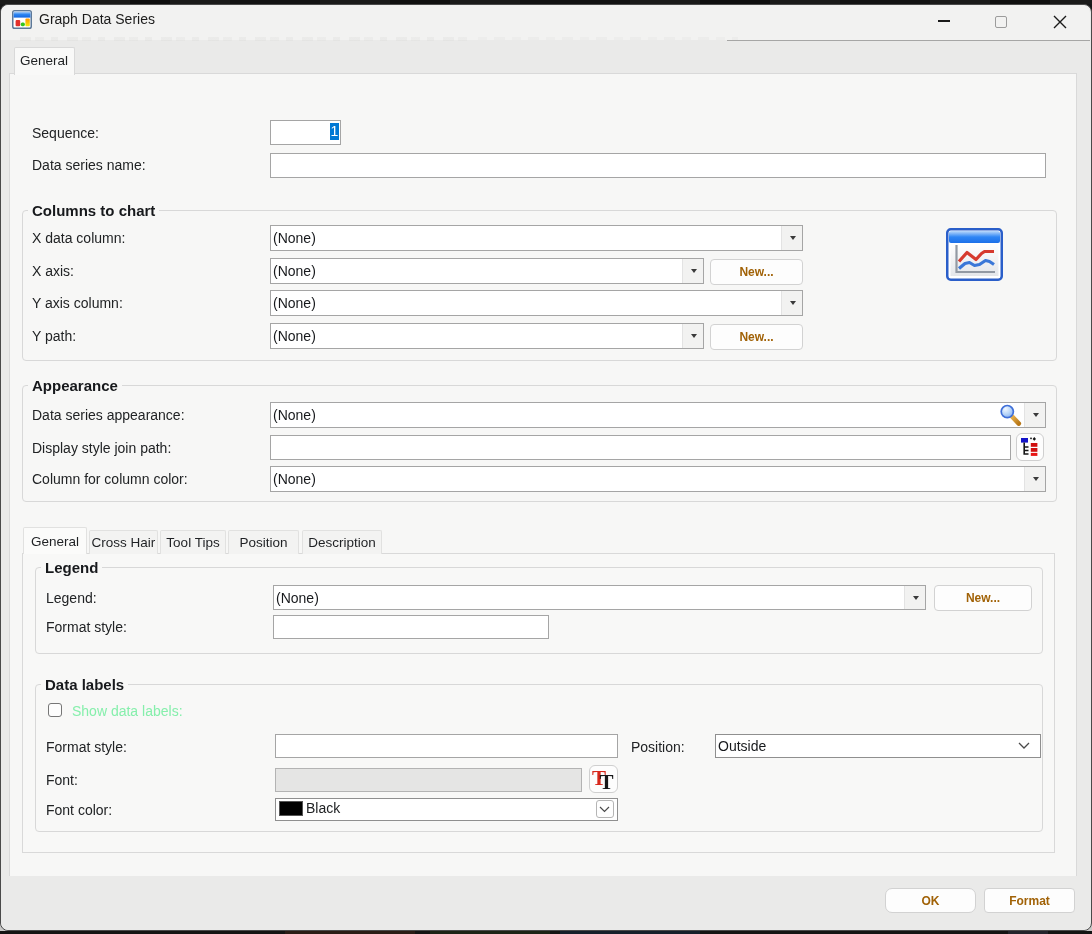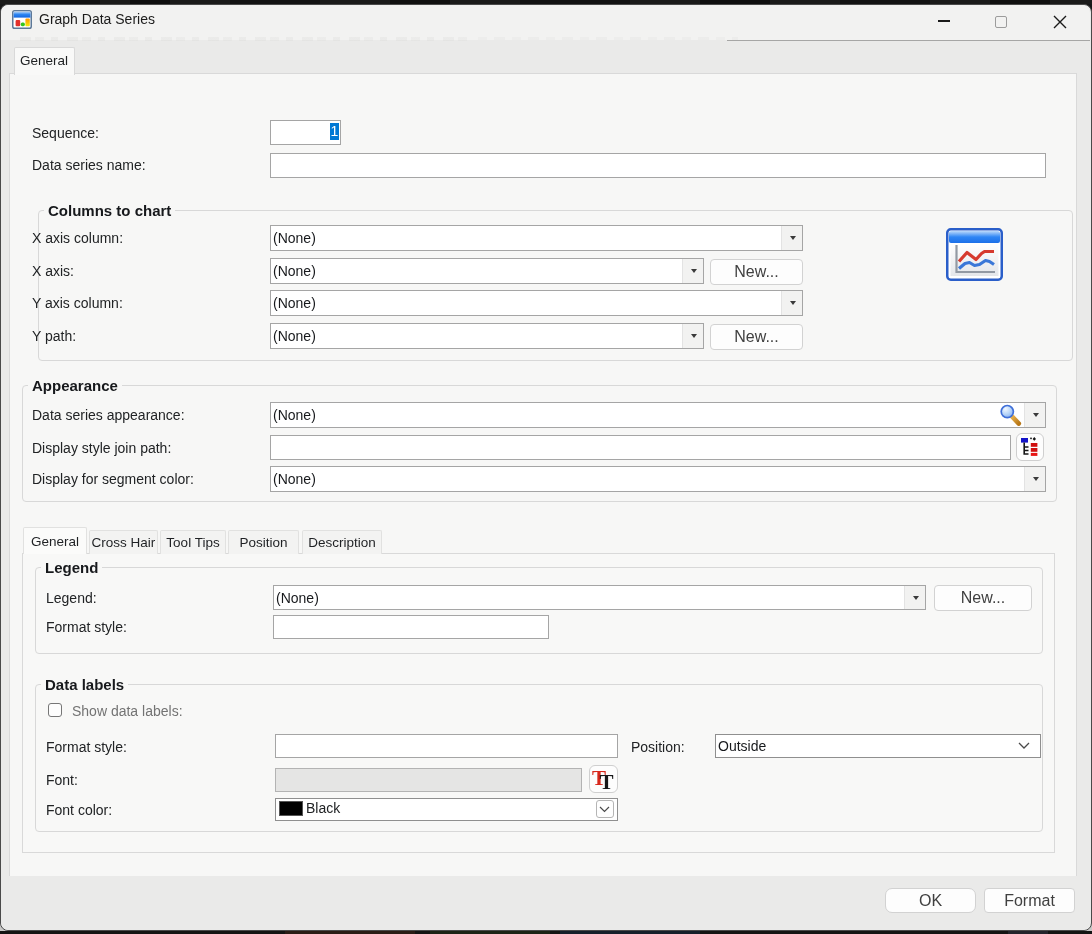--- a/index.html
+++ b/index.html
@@ -8,21 +8,21 @@
   #dlg{position:absolute;left:0;top:4px;width:1090px;height:925px;background:#eaeae9;border:1px solid #4a4a4a;border-radius:8px;}
   .abs{position:absolute;}
   .lbl{position:absolute;font-size:14px;color:#212325;white-space:nowrap;}
   .txt{position:absolute;background:#fff;border:1px solid #a5a5a5;}
   .gb{position:absolute;border:1px solid #d8d8d8;border-radius:4px;}
   .gbt{position:absolute;top:-10px;left:5px;font-size:15px;font-weight:bold;color:#17191c;padding:0 4px;line-height:19px;white-space:nowrap;}
   .combo{position:absolute;background:#fff;border:1px solid #a5a5a5;}
   .combo .val{position:absolute;left:2px;top:0;bottom:0;font-size:14px;color:#17191c;display:flex;align-items:center;}
   .cbtn{position:absolute;right:0;top:0;bottom:0;width:20px;background:#f2f2f1;border-left:1px solid #e3e3e3;}
   .tri{position:absolute;right:6px;top:50%;margin-top:-2px;width:0;height:0;border-left:3.5px solid transparent;border-right:3.5px solid transparent;border-top:4.5px solid #3a3a3a;}
-  .btn{position:absolute;background:#fdfdfd;border:1px solid #d2d2d2;border-radius:4px;font-size:16px;color:#404040;display:flex;align-items:center;justify-content:center;}
+  .btn{position:absolute;background:#fdfdfd;border:1px solid #d2d2d2;border-radius:4px;font-size:12px;color:#a16207;display:flex;align-items:center;justify-content:center;font-weight:bold;}
   .chev{position:absolute;}
   .tab{position:absolute;height:23px;background:#f3f3f2;border:1px solid #e1e1e0;border-bottom:none;border-radius:2px 2px 0 0;font-size:13.5px;color:#1f2124;display:flex;align-items:center;justify-content:center;}
   .tab.on{background:#fbfbfa;z-index:2;}
 </style>
 </head>
 <body>
 <div id="page">
 
   <div class="abs" style="left:0;top:0;width:1092px;height:4px;background:#1b1b1a;"></div>
   <div class="abs" style="left:30px;top:0;width:70px;height:6px;background:#111;"></div>
@@ -74,24 +74,24 @@
 
   <div class="abs" style="left:1077px;top:73px;width:13px;height:803px;background:#eaeae9;"></div>
   <div class="abs" style="left:1px;top:876px;width:1089px;height:54px;background:#eaeae9;border-radius:0 0 8px 8px;"></div>
 
   <div class="lbl" style="left:32px;top:125px;">Sequence:</div>
   <div class="txt" style="left:270px;top:120px;width:69px;height:23px;"></div>
   <div class="abs" style="left:330px;top:123px;width:9px;height:17px;background:#0078d4;color:#fff;font-size:14px;text-align:center;line-height:17px;">1</div>
   <div class="lbl" style="left:32px;top:157px;">Data series name:</div>
   <div class="txt" style="left:270px;top:153px;width:774px;height:23px;"></div>
 
-  <div class="gb" style="left:22px;top:210px;width:1033px;height:149px;margin-left:16px;">
+  <div class="gb" style="left:22px;top:210px;width:1033px;height:149px;">
     <span class="gbt" style="background:#f7f7f6;">Columns to chart</span>
   </div>
-  <div class="lbl" style="left:32px;top:230px;">X axis column:</div>
+  <div class="lbl" style="left:32px;top:230px;">X data column:</div>
   <div class="combo" style="left:270px;top:225px;width:531px;height:24px;">
       <span class="val">(None)</span>
       <span class="cbtn">
         <span class="tri"></span>
       </span>
     </div>
   <div class="lbl" style="left:32px;top:263px;">X axis:</div>
   <div class="combo" style="left:270px;top:258px;width:432px;height:24px;">
       <span class="val">(None)</span>
       <span class="cbtn">
@@ -164,21 +164,21 @@
   <div class="btn" id="treebtn" style="left:1016px;top:433px;width:26px;height:26px;border-radius:6px;border-color:#cfcfcf;"></div>
   <svg class="abs" style="left:1016px;top:433px;" width="26" height="26" viewBox="0 0 26 26">
     <rect x="5" y="5" width="7" height="4.6" fill="#1414c8"></rect>
     <path d="M8.2 9.5 V21 H12.5 M8.2 14 H12.5 M8.2 17.5 H12.5" fill="none" stroke="#141414" stroke-width="1.6"></path>
     <rect x="14.8" y="10" width="6.6" height="3.8" fill="#d00f0f"></rect>
     <rect x="14.8" y="15" width="6.6" height="3.8" fill="#d00f0f"></rect>
     <rect x="14.8" y="19.9" width="6.6" height="3" fill="#e81414"></rect>
     <path d="M18.3 4 L20 5.9 L18.3 7.8 L16.6 5.9 Z" fill="#141414"></path>
     <rect x="14.2" y="4.6" width="1.6" height="1.6" fill="#141414"></rect>
   </svg>
-  <div class="lbl" style="left:32px;top:471px;">Display for segment color:</div>
+  <div class="lbl" style="left:32px;top:471px;">Column for column color:</div>
   <div class="combo" style="left:270px;top:466px;width:774px;height:24px;">
       <span class="val">(None)</span>
       <span class="cbtn">
         <span class="tri"></span>
       </span>
     </div>
 
   <div class="abs" style="left:22px;top:553px;width:1031px;height:298px;background:#f8f8f7;border:1px solid #d9d9d9;"></div>
   <div class="tab on" style="left:23px;top:527px;width:62px;height:26px;">General</div>
   <div class="tab" style="left:89px;top:530px;width:67px;">Cross Hair</div>
@@ -197,21 +197,21 @@
       </span>
     </div>
   <div class="btn" style="left:934px;top:585px;width:96px;height:24px;">New...</div>
   <div class="lbl" style="left:46px;top:619px;">Format style:</div>
   <div class="txt" style="left:273px;top:615px;width:274px;height:22px;"></div>
 
   <div class="gb" style="left:35px;top:684px;width:1006px;height:146px;">
     <span class="gbt" style="background:#f8f8f7;">Data labels</span>
   </div>
   <div class="abs" style="left:48px;top:703px;width:12px;height:12px;background:#fdfdfd;border:1px solid #767676;border-radius:3px;"></div>
-  <div class="lbl" style="left:72px;top:703px;color:#737373;text-align:center;">Show data labels:</div>
+  <div class="lbl" style="left:72px;top:703px;color:#86efac;text-align:center;">Show data labels:</div>
   <div class="lbl" style="left:46px;top:739px;">Format style:</div>
   <div class="txt" style="left:275px;top:734px;width:341px;height:22px;"></div>
   <div class="lbl" style="left:631px;top:739px;">Position:</div>
   <div class="combo" style="left:715px;top:734px;width:324px;height:22px;border-color:#8f8f8f;">
       <span class="val">Outside</span>
     </div>
   <svg class="chev" style="left:1018px;top:742px;" width="12" height="8" viewBox="0 0 12 8">
       <path d="M1 1 L6 6 L11 1" fill="none" stroke="#4a4a4a" stroke-width="1.3"></path>
     </svg>
   <div class="lbl" style="left:46px;top:772px;">Font:</div>

